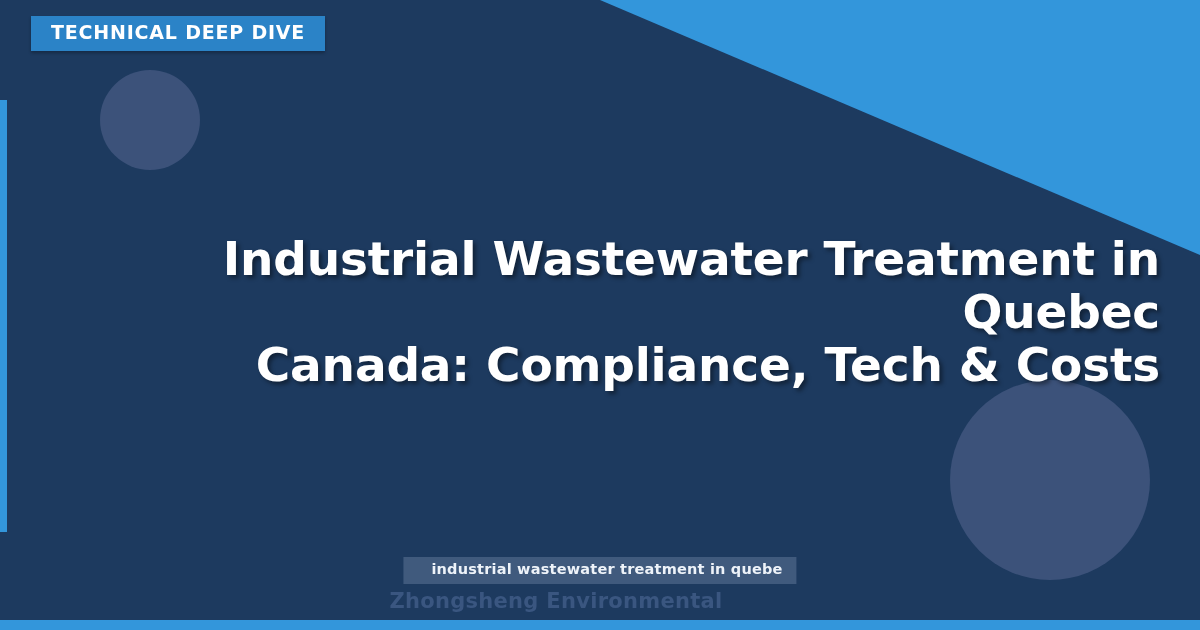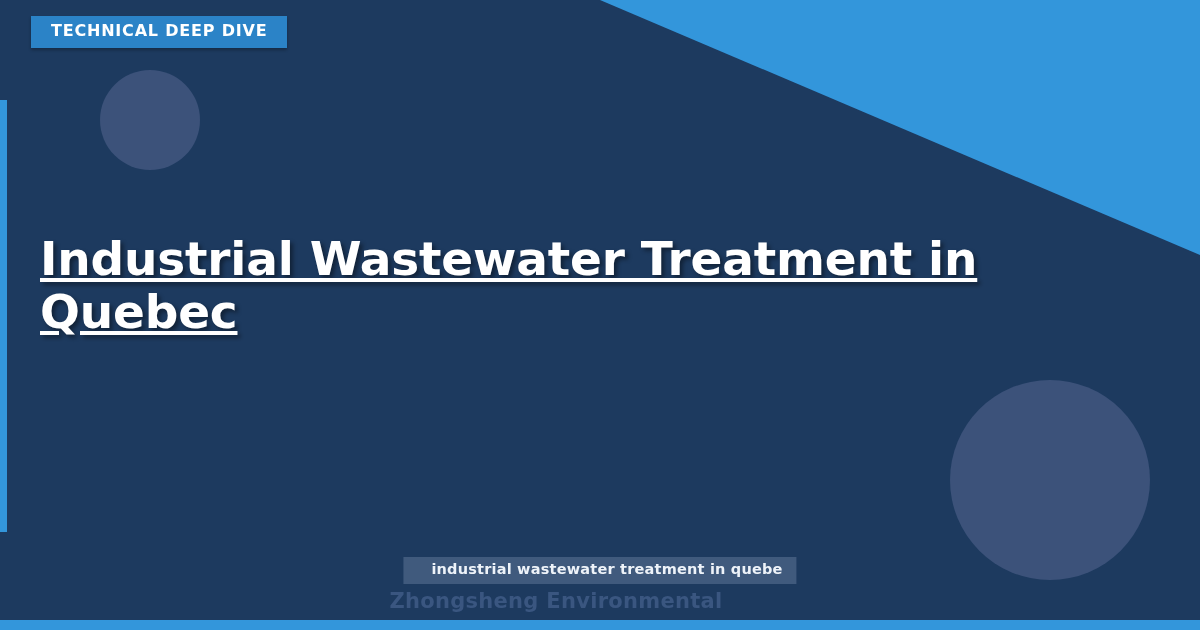--- a/index.html
+++ b/index.html
@@ -68,44 +68,43 @@
   }
 
   
   .badge {
     position: absolute;
     left: 31px;
     top: 16px;
     padding: 7px 20px 9px 20px;
     background: #2b83c7;
     color: #ffffff;
-    font-size: 16px;
+    font-size: 19px;
     font-weight: bold;
     letter-spacing: 0.8px;
     line-height: 1;
     white-space: nowrap;
     box-shadow: 0 2px 3px rgba(0,0,0,0.28);
   }
 
   
   .title {
     position: absolute;
     left: 0;
     top: 232px;
     width: 1200px;
     padding: 0 40px;
     box-sizing: border-box;
-    text-align: left;
+    text-align: right;
     color: #ffffff;
     font-size: 47px;
     font-weight: bold;
     line-height: 1.13;
     letter-spacing: -0.2px;
     text-shadow: 3px 3px 4px rgba(0,0,0,0.42);
-    text-decoration: underline;
   }
 
   
   .tag-pill {
     position: absolute;
     left: 50%;
     transform: translateX(-50%);
     top: 557px;
     padding: 5px 14px 7px 28px;
     background: rgba(145,165,195,0.30);
@@ -142,20 +141,21 @@
 
   <div class="circle circle-top-left"></div>
   <div class="circle circle-bottom-right"></div>
 
   <div class="left-accent"></div>
 
   <div class="badge">TECHNICAL DEEP DIVE</div>
 
   <div class="title">
     <div>Industrial Wastewater Treatment in Quebec</div>
+    <div>Canada: Compliance, Tech &amp; Costs</div>
   </div>
 
   <div class="tag-pill">industrial wastewater treatment in quebe</div>
 
   <div class="brand">Zhongsheng Environmental</div>
 
   <div class="bottom-bar"></div>
 
 </div>
 

